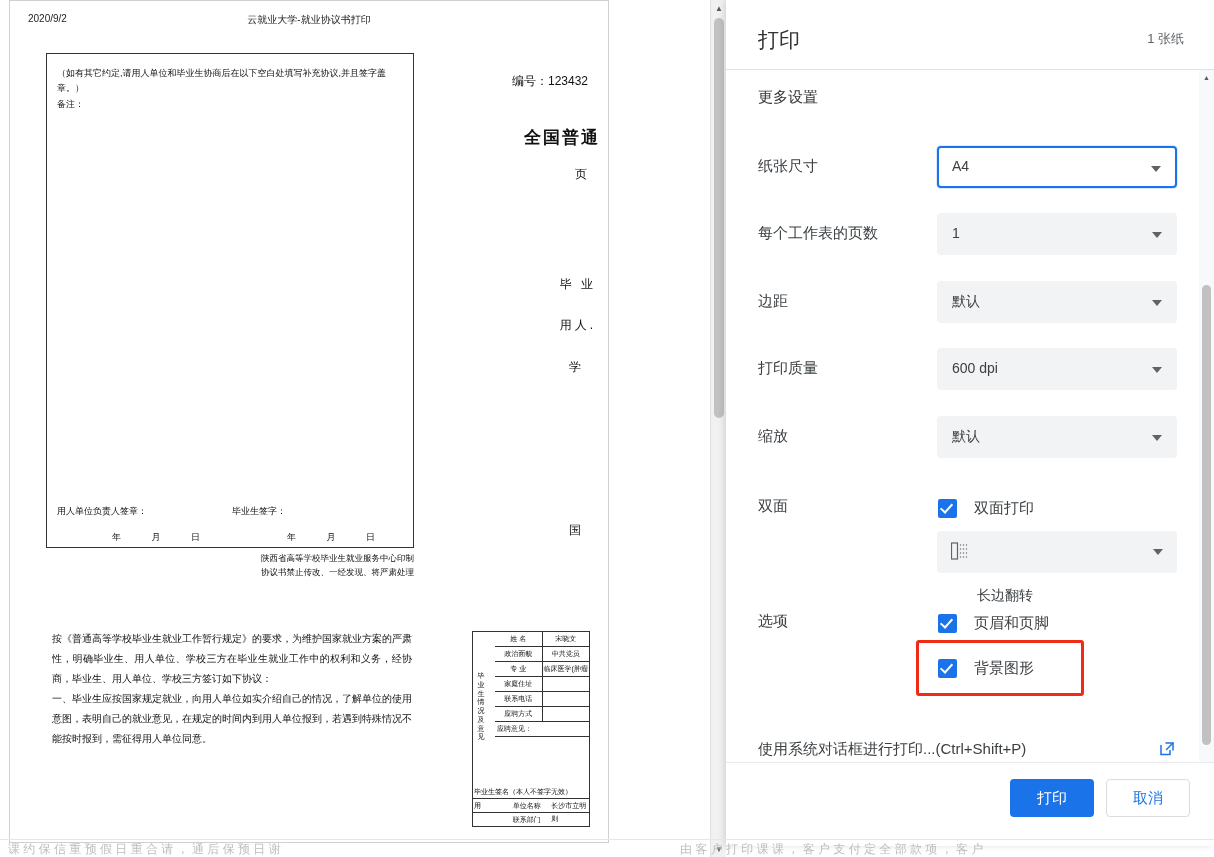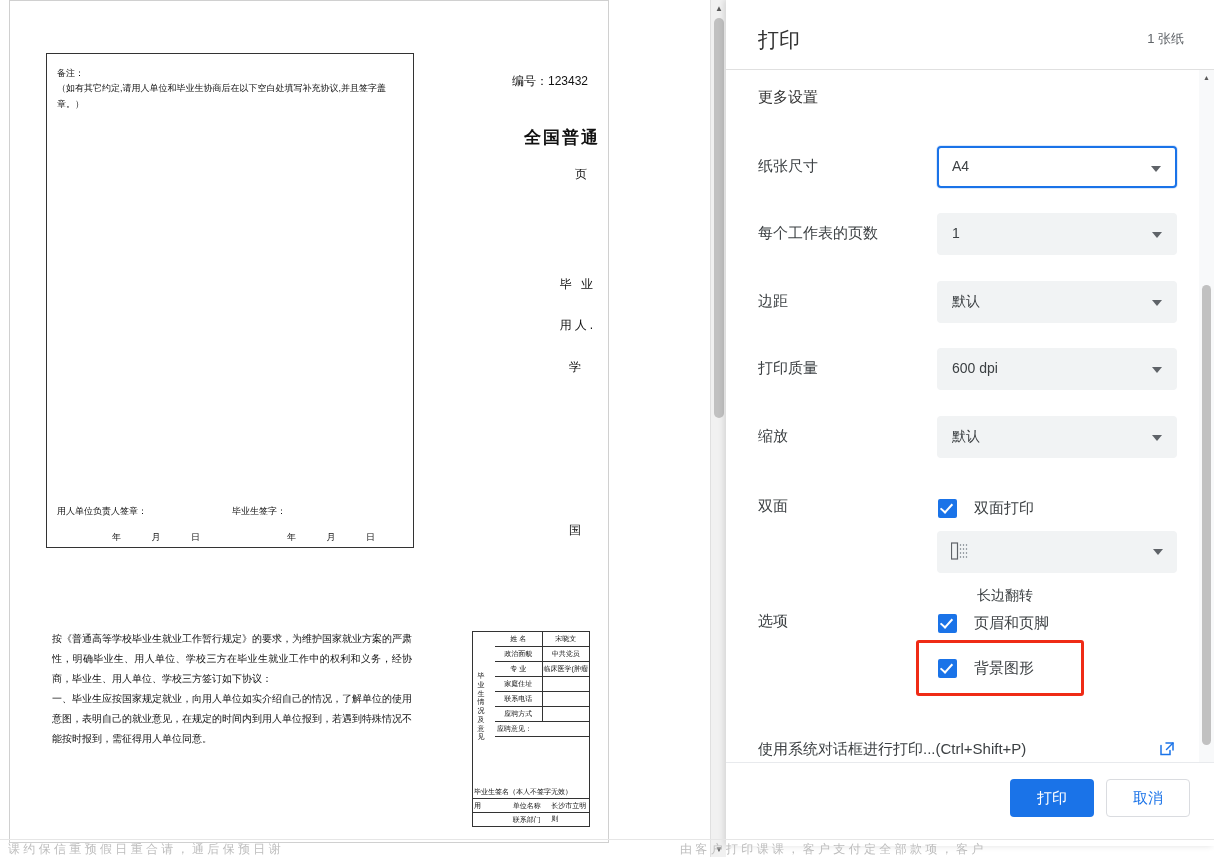--- a/index.html
+++ b/index.html
@@ -531,44 +531,52 @@
 <body>
 
 <div id="root">
 
   <div class="bg-band"></div>
   <div class="faded-text faded-right-1">页</div>
 
   <div class="preview-area">
     <div class="preview-page">
 
+      <div class="pv-header">
+        <span class="left">2020/9/2</span>
+        <span class="center">云就业大学-就业协议书打印</span>
+      </div>
 
       <div class="agreement-box">
         <div class="ag-note">
+          <div>（如有其它约定,请用人单位和毕业生协商后在以下空白处填写补充协议,并且签字盖章。）</div>
           <div>备注：</div>
-          <div>（如有其它约定,请用人单位和毕业生协商后在以下空白处填写补充协议,并且签字盖章。）</div>
         </div>
         <div class="ag-sign">
           <span class="s1">用人单位负责人签章：</span>
           <span class="s2">毕业生签字：</span>
         </div>
         <div class="ag-date">
           <span class="d1">年    月    日</span>
           <span class="d2">年    月    日</span>
         </div>
       </div>
 
       <div class="pv-code">编号：123432</div>
       <div class="pv-bigtitle">全国普通</div>
       <div class="pv-col-word pv-w1">页</div>
       <div class="pv-col-word pv-w2">毕 业</div>
       <div class="pv-col-word pv-w3">用人.</div>
       <div class="pv-col-word pv-w4">学</div>
       <div class="pv-col-word pv-w5">国</div>
 
+      <div class="pv-bottom-note">
+        <div>陕西省高等学校毕业生就业服务中心印制</div>
+        <div>协议书禁止传改、一经发现、将严肃处理</div>
+      </div>
 
       <div class="pv-body-text" style="white-space: pre-line;">按《普通高等学校毕业生就业工作暂行规定》的要求，为维护国家就业方案的严肃性，明确毕业生、用人单位、学校三方在毕业生就业工作中的权利和义务，经协商，毕业生、用人单位、学校三方签订如下协议：
 一、毕业生应按国家规定就业，向用人单位如实介绍自己的情况，了解单位的使用意图，表明自己的就业意见，在规定的时间内到用人单位报到，若遇到特殊情况不能按时报到，需征得用人单位同意。</div>
 
       <div class="pv-table">
         <div class="vlabel">毕业生情况及意见</div>
         <div class="grid">
           <div class="row">
             <div class="c">姓  名</div>
             <div class="c">宋晓文</div>

